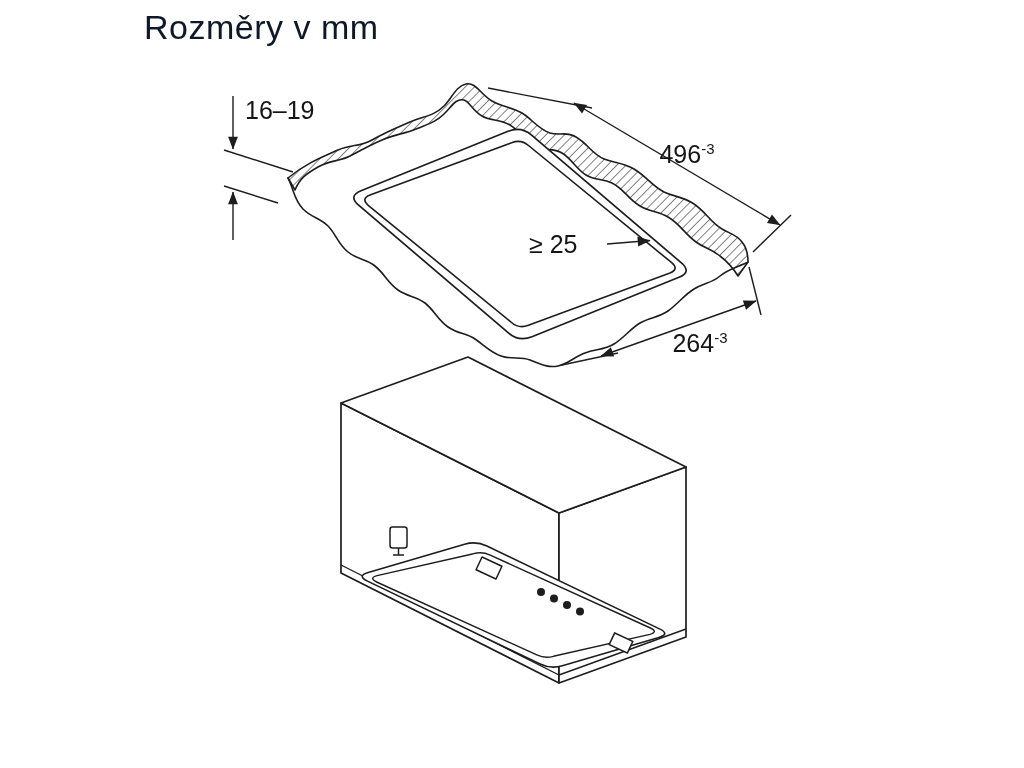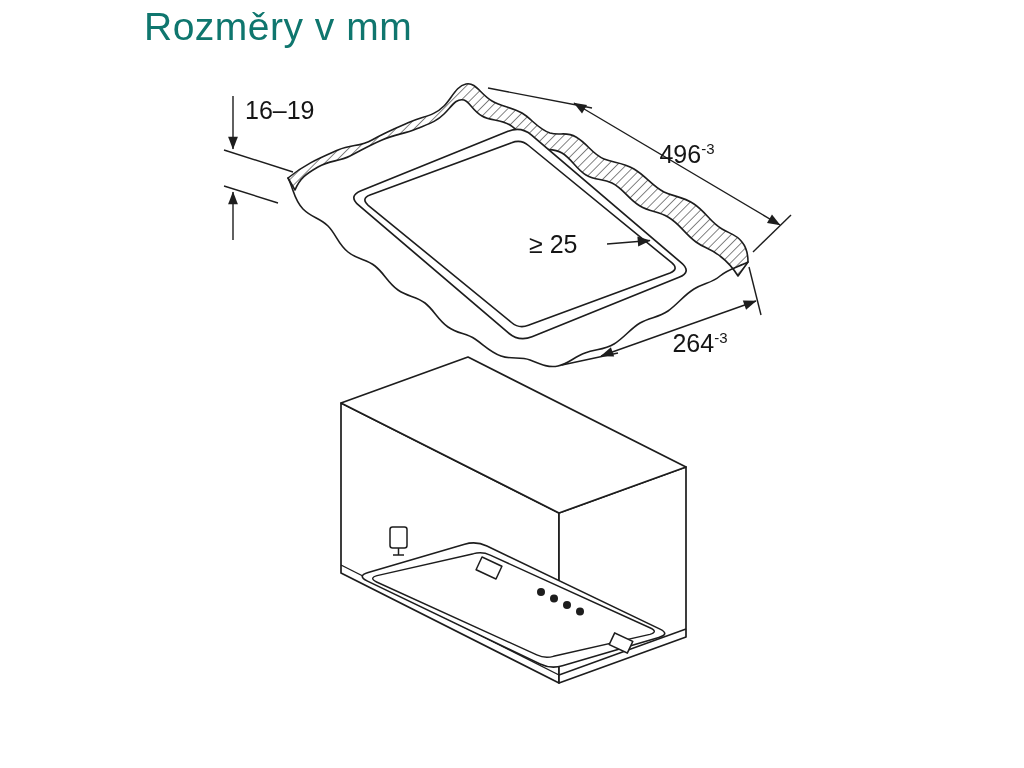--- a/index.html
+++ b/index.html
@@ -1,22 +1,22 @@
 <!DOCTYPE html>
 <html><head>
 <meta charset="utf-8">
 <style>
   html,body{margin:0;padding:0;background:#ffffff;}
   .canvas{
     position:relative;width:1024px;height:768px;background:#ffffff;
     font-family:"Liberation Sans",sans-serif;overflow:hidden;
   }
   .title{
-    position:absolute;left:144px;top:10px;font-size:39px;line-height:34px;
-    color:#0f766e;letter-spacing:0.5px;
+    position:absolute;left:144px;top:10px;font-size:34px;line-height:34px;
+    color:#0f172a;letter-spacing:0.5px;
   }
   svg{position:absolute;left:0;top:0;}
   svg text{font-family:"Liberation Sans",sans-serif;fill:#151515;}
   .dimtext{font-size:25px;}
   .suptext{font-size:15px;}
 </style>
 </head>
 <body>
 
 <div class="canvas">

